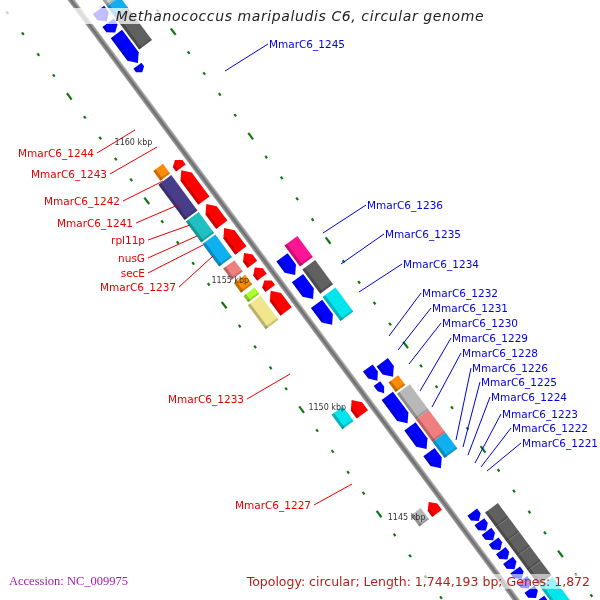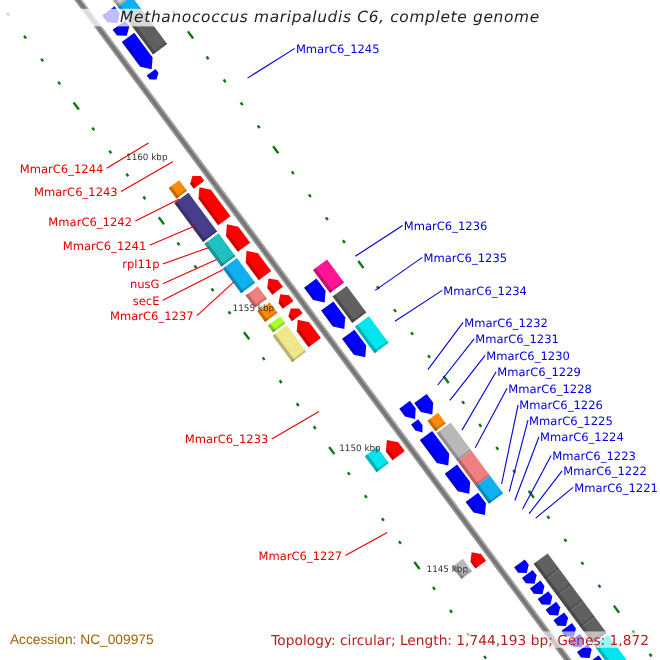--- a/index.html
+++ b/index.html
@@ -1,19 +1,19 @@
 <!DOCTYPE html>
 <html><head>
 <meta charset="utf-8">
 <style>
   html, body { margin:0; padding:0; background:#ffffff; }
   body { width:600px; height:600px; overflow:hidden; position:relative; font-family:"DejaVu Sans", sans-serif; }
   #view { position:absolute; left:0; top:0; width:600px; height:600px; }
   .title { position:absolute; top:8px; left:0; width:600px; text-align:center; font-family:"DejaVu Sans", sans-serif; font-style:italic; font-size:14px; color:#222; letter-spacing:0.6px; background:rgba(255,255,255,0.75); }
-  .footer-left { position:absolute; left:9px; top:574px; font-size:12.5px; color:#a16207; font-family:Liberation Sans, sans-serif; }
+  .footer-left { position:absolute; left:9px; top:574px; font-size:12.5px; color:#a21caf; font-family:Liberation Serif, serif; }
   .footer-right { position:absolute; right:10px; top:574px; font-size:12.5px; color:#b91c1c; font-family:"DejaVu Sans", sans-serif; background:rgba(255,255,255,0.6); }
   .glabel { font-family:"DejaVu Sans", sans-serif; font-size:10.5px; }
   .kbp { font-family:"DejaVu Sans", sans-serif; font-size:8px; fill:#333; }
 </style>
 </head>
 <body>
 
 <svg id="view" viewBox="0 0 600 600" xmlns="http://www.w3.org/2000/svg">
   <defs>
     <linearGradient id="bbGrad" x1="0" y1="0" x2="0" y2="1">
@@ -422,15 +422,15 @@
       <text x="462" y="357" text-anchor="start" class="glabel" fill="#0000dd">MmarC6_1228</text>
       <text x="472" y="372" text-anchor="start" class="glabel" fill="#0000dd">MmarC6_1226</text>
       <text x="481" y="386" text-anchor="start" class="glabel" fill="#0000dd">MmarC6_1225</text>
       <text x="491" y="401" text-anchor="start" class="glabel" fill="#0000dd">MmarC6_1224</text>
       <text x="502" y="418" text-anchor="start" class="glabel" fill="#0000dd">MmarC6_1223</text>
       <text x="512" y="432" text-anchor="start" class="glabel" fill="#0000dd">MmarC6_1222</text>
       <text x="522" y="447" text-anchor="start" class="glabel" fill="#0000dd">MmarC6_1221</text>
     </g>
 </svg>
 
-<div class="title">Methanococcus maripaludis C6, complete genome</div>
+<div class="title">Methanococcus maripaludis C6, circular genome</div>
 <div class="footer-left">Accession: NC_009975</div>
 <div class="footer-right">Topology: circular; Length: 1,744,193 bp; Genes: 1,872</div>
 
 </body></html>

